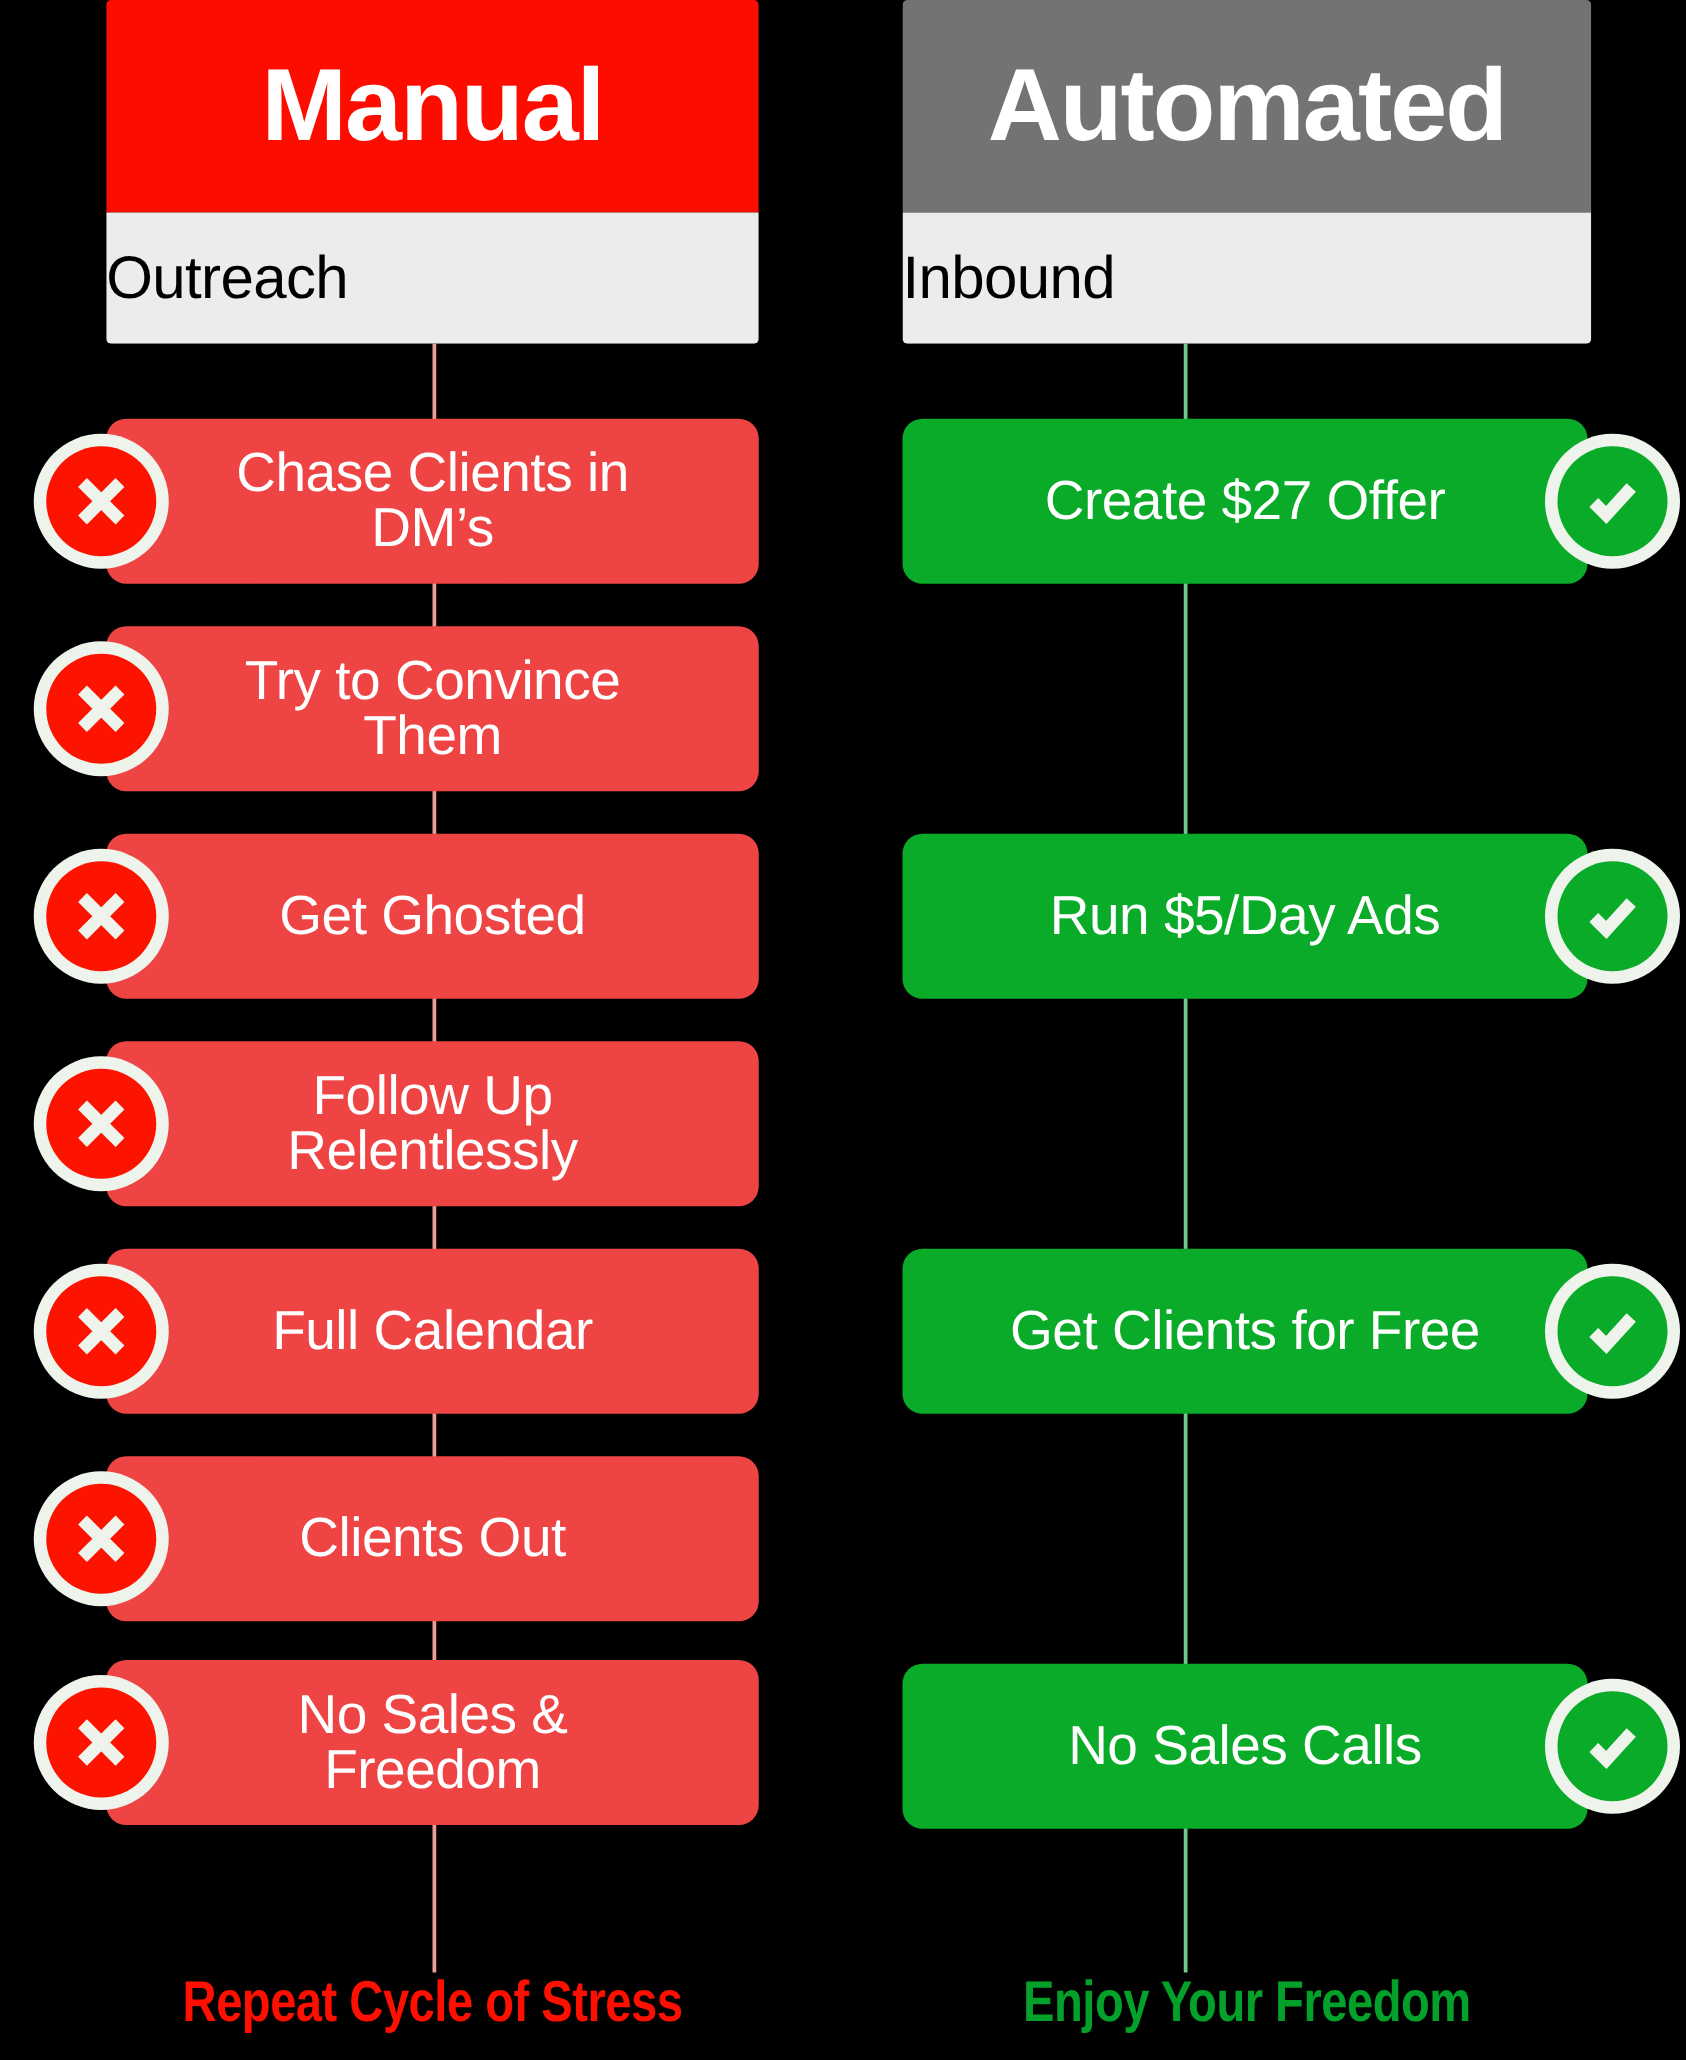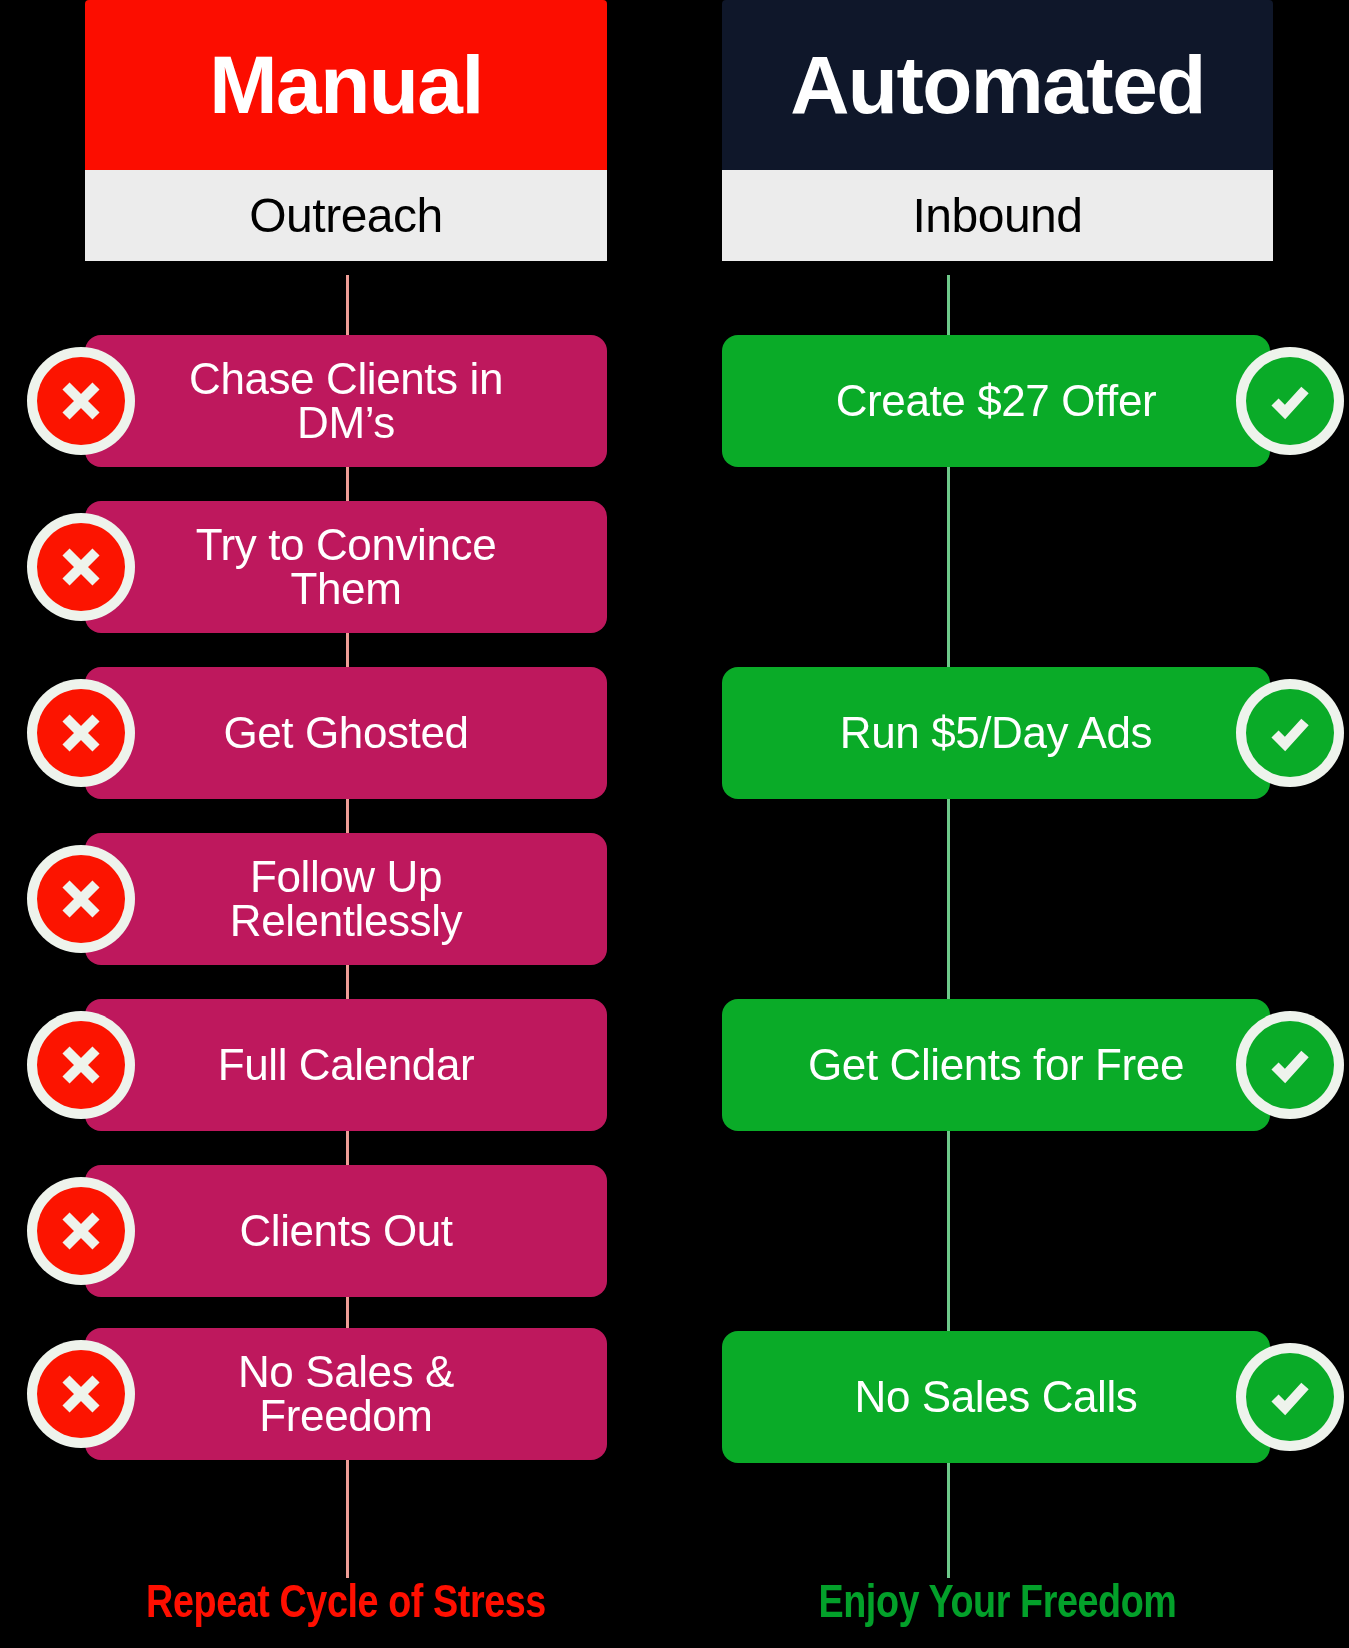--- a/index.html
+++ b/index.html
@@ -60,35 +60,35 @@
     justify-content: center;
   }
   .header-top span {
     color: #ffffff;
     font-size: 82px;
     font-weight: 700;
     letter-spacing: -1.5px;
     line-height: 1;
   }
   .header-bottom {
-    height: 91px;
+    height: 105px;
     background: #ececec;
     display: flex;
     align-items: center;
-    justify-content: center;
+    justify-content: flex-start;
   }
   .header-bottom span {
     color: #000000;
     font-size: 48px;
     font-weight: 400;
     letter-spacing: -0.5px;
     line-height: 1;
   }
   #col-manual .header-top { background: #fc0d00; }
-  #col-auto   .header-top { background: #0f172a; }
+  #col-auto   .header-top { background: #737373; }
 
   
   .step {
     position: absolute;
     left: 0;
     width: 522px;
     height: 132px;
     border-radius: 16px;
     display: flex;
     align-items: center;
@@ -98,21 +98,21 @@
   #col-auto .step { width: 548px; }
   .step-label {
     color: #ffffff;
     font-size: 44px;
     font-weight: 400;
     letter-spacing: -0.4px;
     line-height: 1;
     text-align: center;
     padding: 0 86px;
   }
-  #col-manual .step { background: #be185d; }
+  #col-manual .step { background: #ef4444; }
   #col-auto   .step { background: #0aab28; }
 
   
   .badge {
     position: absolute;
     width: 108px;
     height: 108px;
     border-radius: 50%;
     background: #eef3ec;
     display: flex;

